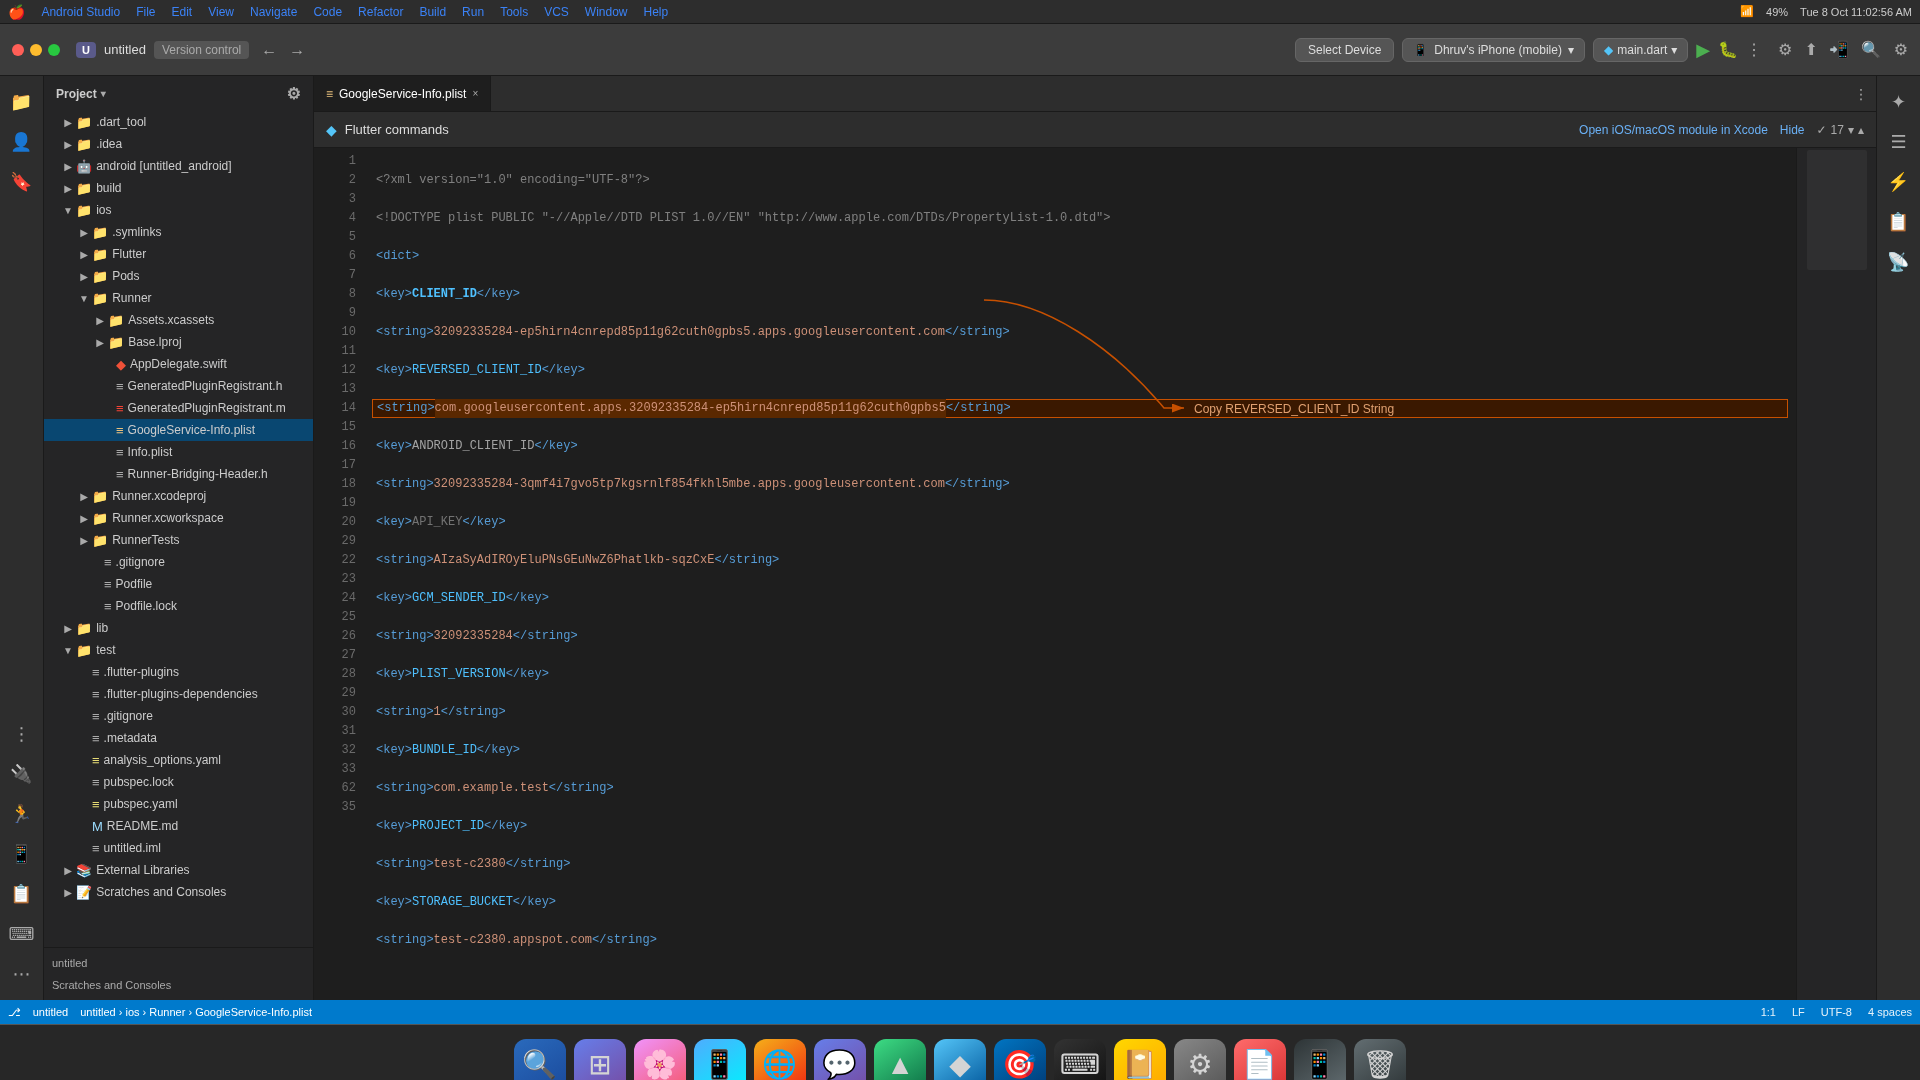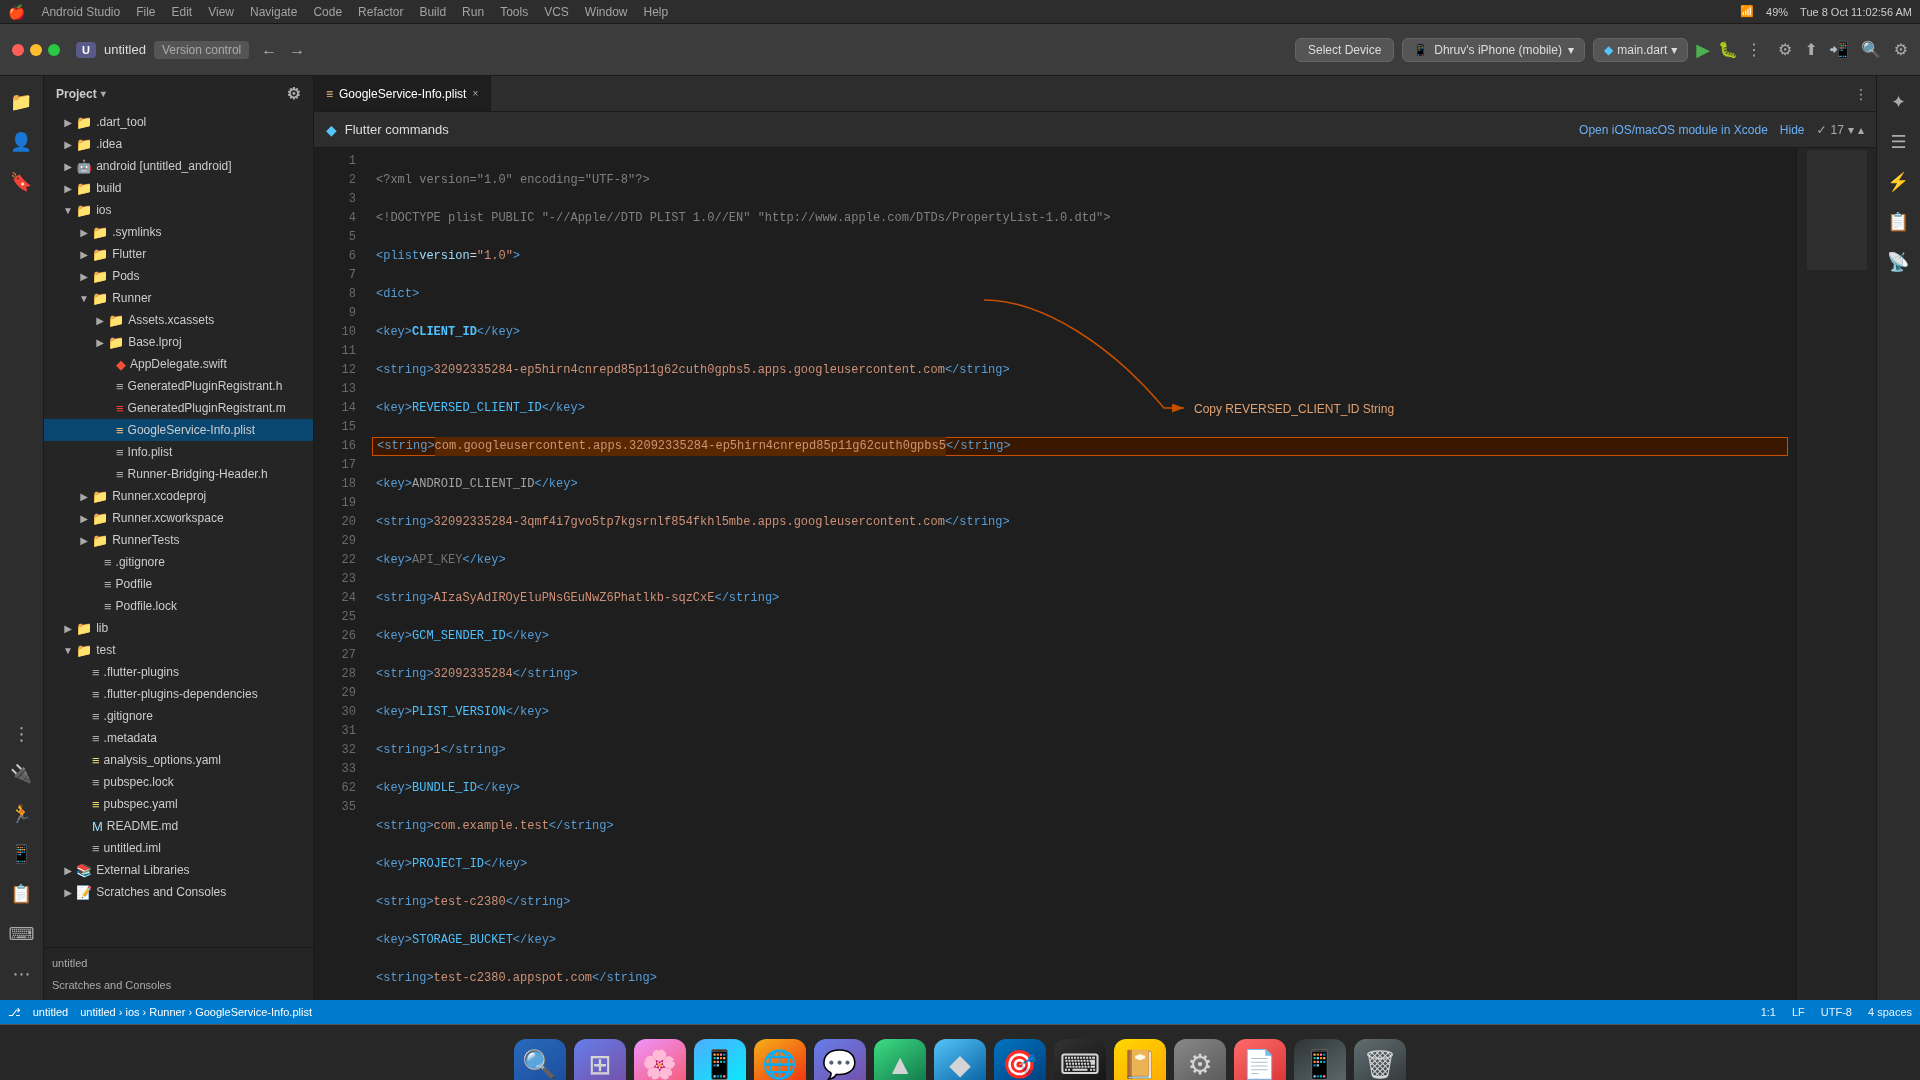--- a/index.html
+++ b/index.html
@@ -17,21 +17,21 @@
     .menubar {
       background: #2d2d2d;
       height: 24px;
       display: flex;
       align-items: center;
       padding: 0 8px;
       gap: 16px;
       border-bottom: 1px solid #1a1a1a;
     }
     .menubar-apple { font-size: 14px; color: #ccc; }
-    .menubar-item { color: #a3a3a3; font-size: 12px; cursor: pointer; }
+    .menubar-item { color: #3b82f6; font-size: 12px; cursor: pointer; }
     .menubar-right { margin-left: auto; display: flex; align-items: center; gap: 12px; color: #ccc; font-size: 11px; }
 
     
     .titlebar {
       background: #3c3c3c;
       height: 52px;
       display: flex;
       align-items: center;
       padding: 0 12px;
       gap: 8px;
@@ -683,21 +683,20 @@
         <div>32</div>
         <div>33</div>
         <div>62</div>
         <div>35</div>
       </div>
 
       <div class="code-wrapper" style="position: relative; flex: 1; overflow: auto;">
         <div style="font-family: 'Menlo', 'Monaco', 'Courier New', monospace; font-size: 12px; line-height: 19px; padding: 4px 12px; white-space: pre;">
 <div class="code-line"><span style="color:#808080;">&lt;?xml version="1.0" encoding="UTF-8"?&gt;</span></div>
 <div class="code-line"><span style="color:#808080;">&lt;!DOCTYPE plist PUBLIC "-//Apple//DTD PLIST 1.0//EN" "http://www.apple.com/DTDs/PropertyList-1.0.dtd"&gt;</span></div>
-<div class="code-line"><span style="color:#569cd6;">&lt;plist</span> <span style="color:#9cdcfe;">version</span>=<span style="color:#ce9178;">"1.0"</span><span style="color:#569cd6;">&gt;</span></div>
 <div class="code-line"><span style="color:#569cd6;">&lt;dict&gt;</span></div>
 <div class="code-line">    <span style="color:#569cd6;">&lt;key&gt;</span><span style="color:#4fc1ff;font-weight:bold;">CLIENT_ID</span><span style="color:#569cd6;">&lt;/key&gt;</span></div>
 <div class="code-line">    <span style="color:#569cd6;">&lt;string&gt;</span><span style="color:#ce9178;">32092335284-ep5hirn4cnrepd85p11g62cuth0gpbs5.apps.googleusercontent.com</span><span style="color:#569cd6;">&lt;/string&gt;</span></div>
 <div class="code-line">    <span style="color:#569cd6;">&lt;key&gt;</span><span style="color:#4fc1ff;">REVERSED_CLIENT_ID</span><span style="color:#569cd6;">&lt;/key&gt;</span></div>
 <div class="code-line line-8-highlight" style="background: #3a1800; border: 1px solid #c75000; margin: 0 -4px; padding: 0 4px;">    <span style="color:#569cd6;">&lt;string&gt;</span><span style="color:#ce9178; background: #5a2800;">com.googleusercontent.apps.32092335284-ep5hirn4cnrepd85p11g62cuth0gpbs5</span><span style="color:#569cd6;">&lt;/string&gt;</span></div>
 <div class="code-line">    <span style="color:#569cd6;">&lt;key&gt;</span><span style="color:#a3a3a3;">ANDROID_CLIENT_ID</span><span style="color:#569cd6;">&lt;/key&gt;</span></div>
 <div class="code-line">    <span style="color:#569cd6;">&lt;string&gt;</span><span style="color:#ce9178;">32092335284-3qmf4i7gvo5tp7kgsrnlf854fkhl5mbe.apps.googleusercontent.com</span><span style="color:#569cd6;">&lt;/string&gt;</span></div>
 <div class="code-line">    <span style="color:#569cd6;">&lt;key&gt;</span><span style="color:#737373;">API_KEY</span><span style="color:#569cd6;">&lt;/key&gt;</span></div>
 <div class="code-line">    <span style="color:#569cd6;">&lt;string&gt;</span><span style="color:#ce9178;">AIzaSyAdIROyEluPNsGEuNwZ6Phatlkb-sqzCxE</span><span style="color:#569cd6;">&lt;/string&gt;</span></div>
 <div class="code-line">    <span style="color:#569cd6;">&lt;key&gt;</span><span style="color:#4fc1ff;">GCM_SENDER_ID</span><span style="color:#569cd6;">&lt;/key&gt;</span></div>

